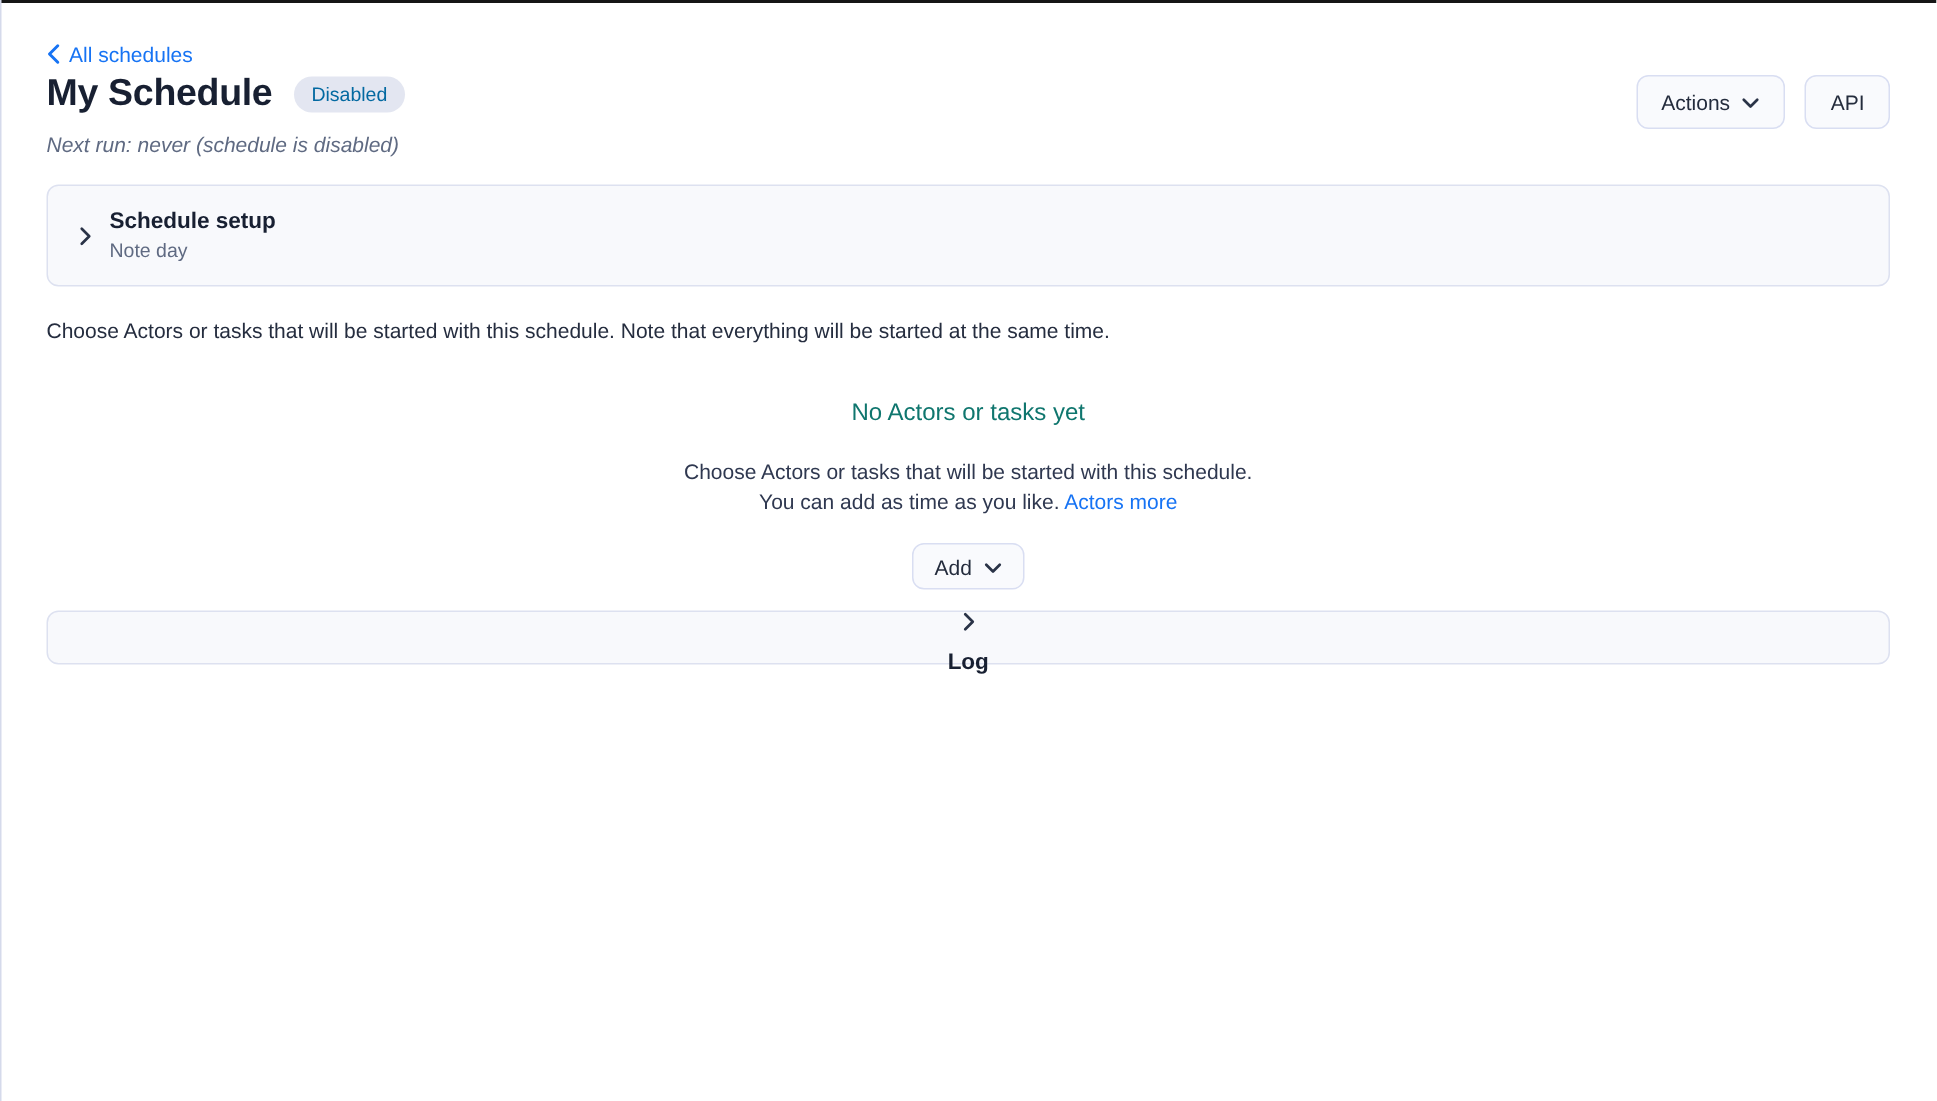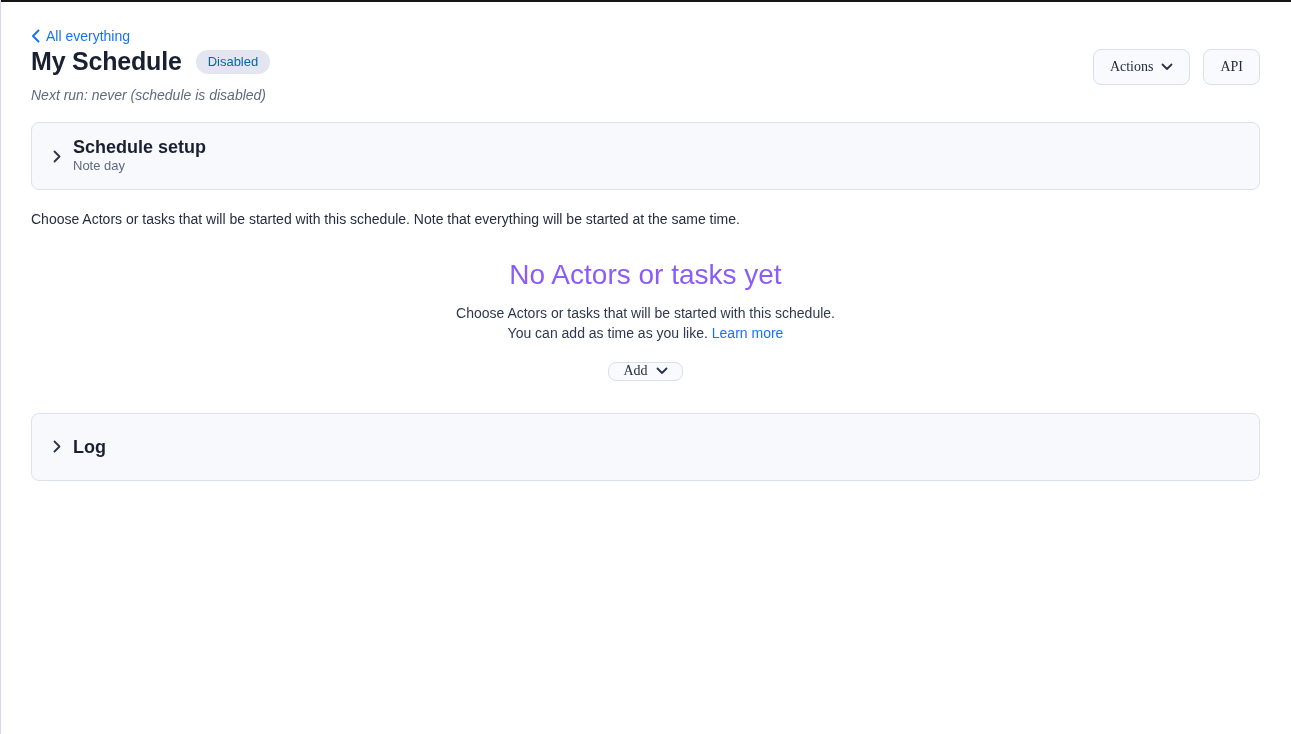--- a/index.html
+++ b/index.html
@@ -43,67 +43,67 @@
   .status-badge{
     background:var(--badge-bg);color:#0369a1;
     font-size:13px;font-weight:500;
     padding:4px 12px;border-radius:12px;line-height:16px;
   }
   .header-right{display:flex;gap:13px;margin-top:2px;}
   .btn{
     display:inline-flex;align-items:center;justify-content:center;gap:8px;
     background:var(--btn-bg);border:1px solid var(--btn-border);
     border-radius:8px;height:36px;padding:0 16px;
-    font-family:Liberation Serif, serif;
+    font-family:Liberation Sans, sans-serif;
     font-size:14px;font-weight:500;color:#242c3d;cursor:pointer;
   }
   .next-run{margin-top:2px;font-size:14px;color:var(--muted);font-style:italic;}
 
   
   .panel{
     margin-top:19px;
     background:var(--panel-bg);
     border:1px solid var(--panel-border);
     border-radius:8px;
     display:flex;align-items:center;gap:12px;
     padding:0 21px;cursor:pointer;
   }
   .panel.setup{height:68px;}
-  .panel.log{margin-top:32px;height:68px;}
+  .panel.log{margin-top:14px;height:36px;flex-direction:column;}
   .panel .chev{flex:0 0 auto;display:flex;color:#2a3347;}
   .panel-titles{display:flex;flex-direction:column;}
-  .panel-title{font-size:18px;font-weight:700;color:var(--title);line-height:18px;}
+  .panel-title{font-size:15px;font-weight:700;color:var(--title);line-height:18px;}
   .panel-subtitle{font-size:13px;color:var(--muted);line-height:16px;margin-top:2px;}
 
   .description{margin-top:21px;font-size:14px;color:#252d3f;}
 
   
   .empty{text-align:center;}
-  .empty-title{margin-top:33px;font-size:28px;font-weight:500;color:#8b5cf6;line-height:29px;}
+  .empty-title{margin-top:33px;font-size:16px;font-weight:500;color:#0f766e;line-height:29px;}
   .empty-desc{margin-top:14px;font-size:14px;color:#2f3850;line-height:20px;}
   .link{color:var(--blue);text-decoration:none;cursor:pointer;}
   .add-wrap{margin-top:18px;}
-  .btn.add{height:19px;padding:0 14px;}
+  .btn.add{height:31px;padding:0 14px;}
 </style>
 </head>
 <body>
 
 <div class="top-edge"></div>
 <div class="left-edge"></div>
 
 <div class="container">
 
   <div class="back-row">
     <a class="back-link">
       <span class="chev">
         <svg width="9" height="14" viewBox="0 0 9 14" fill="none">
             <path d="M7.5 1.5 L2 7 L7.5 12.5" stroke="#1673f4" stroke-width="2" stroke-linecap="round" stroke-linejoin="round"></path>
           </svg>
       </span>
-      <span>All everything</span>
+      <span>All schedules</span>
     </a>
   </div>
 
   <div class="header-row">
     <div class="header-left">
       <h1 class="page-title">My Schedule</h1>
       <span class="status-badge">Disabled</span>
     </div>
     <div class="header-right">
       <button class="btn">
@@ -134,21 +134,21 @@
     </div>
   </div>
 
   <div class="description">Choose Actors or tasks that will be started with this schedule. Note that everything will be started at the same time.</div>
 
   <div class="empty">
     <div class="empty-title">No Actors or tasks yet</div>
     <div class="empty-desc">
       <span>Choose Actors or tasks that will be started with this schedule.</span><br>
       <span>You can add as time as you like.</span>
-      <a class="link">Learn more</a>
+      <a class="link">Actors more</a>
     </div>
     <div class="add-wrap">
       <button class="btn add">
         <span>Add</span>
         <span>
           <svg width="12" height="8" viewBox="0 0 12 8" fill="none">
               <path d="M1.5 1.5 L6 6 L10.5 1.5" stroke="#2a3347" stroke-width="1.8" stroke-linecap="round" stroke-linejoin="round"></path>
             </svg>
         </span>
       </button>

